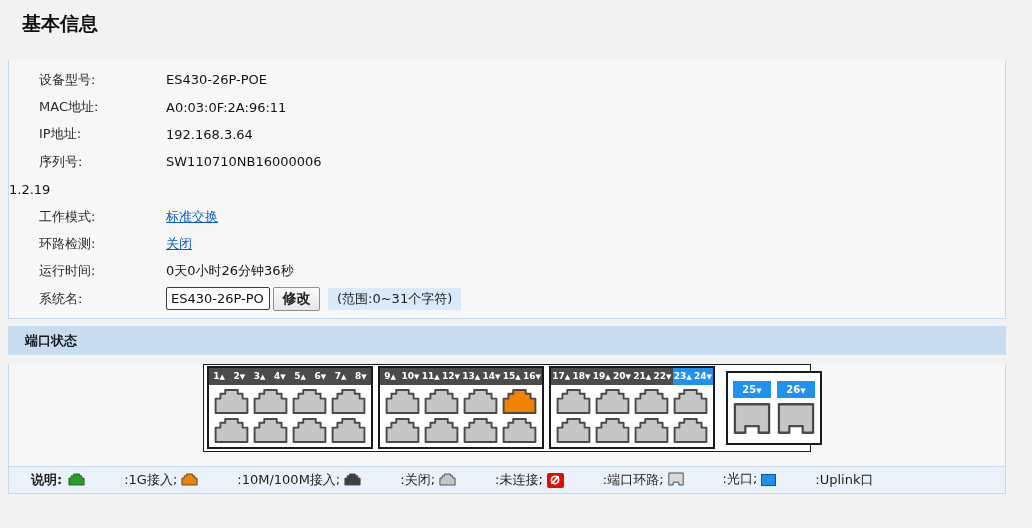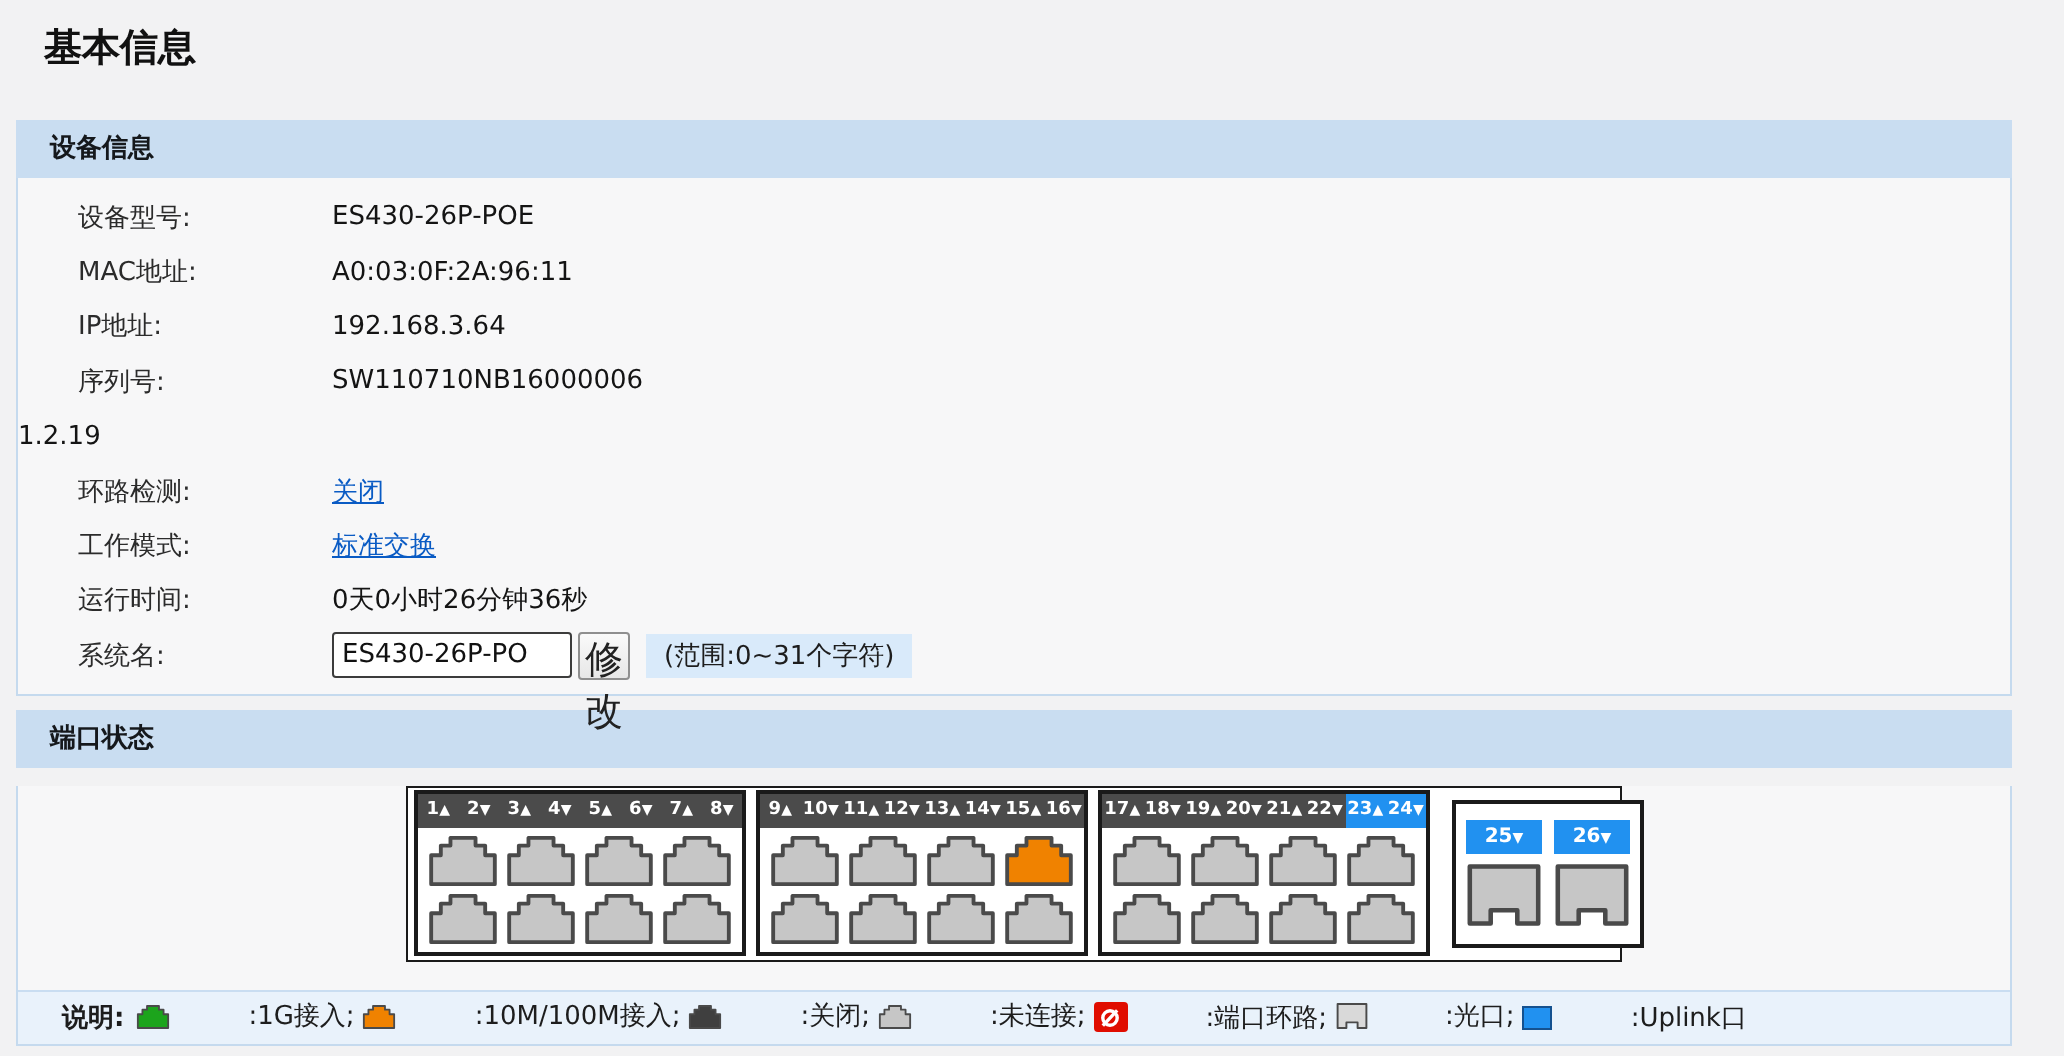--- a/index.html
+++ b/index.html
@@ -6,22 +6,22 @@
   html,body { width:1032px; height:528px; background:#f2f2f3; font-family:"DejaVu Sans","Liberation Sans",sans-serif; font-size:13px; color:#1d1d1d; overflow:hidden; }
   .page-title { font-weight:bold; font-size:19px; padding:11px 0 0 22px; height:60px; color:#111; }
   .panel { margin:0 26px 0 8px; }
   .section-bar { height:29px; line-height:29px; background:#c9ddf1; font-weight:bold; padding-left:17px; color:#15181c; }
   .section-body { background:#f7f7f8; border:1px solid #c5daee; border-top:none; }
   .device-body { padding:6px 0 5px 0; }
   .row { height:27.4px; display:flex; align-items:center; }
   .row-label { width:157px; padding-left:30px; color:#2b2b2b; flex:none; }
   .row-value { color:#141414; }
   a.link { color:#0a5bc4; text-decoration:underline; cursor:pointer; }
-  .sys-input { width:120px; height:23px; border:1.5px solid #3c3c3c; border-radius:2px; background:#fff; font-family:inherit; font-size:13px; padding:0 4px; color:#111; }
-  .modify-btn { width:26px; height:24px; margin-left:3px; border:1px solid #8f8f8f; border-radius:2px; background:linear-gradient(#fafafa,#e7e7e7); font-family:inherit; font-size:19px; color:#222; cursor:pointer; }
+  .sys-input { width:104px; height:23px; border:1.5px solid #3c3c3c; border-radius:2px; background:#fff; font-family:inherit; font-size:13px; padding:0 4px; color:#111; }
+  .modify-btn { width:47px; height:24px; margin-left:3px; border:1px solid #8f8f8f; border-radius:2px; background:linear-gradient(#fafafa,#e7e7e7); font-family:inherit; font-size:14px; color:#222; cursor:pointer;font-weight:bold; }
   .range-hint { display:inline-block; margin-left:8px; background:#d9eafa; padding:2px 9px; color:#1d1d1d; }
   .port-body { height:130px; position:relative; }
   .port-diagram { margin:9px auto 0 auto; width:608px; height:88px; border:1px solid #1a1a1a; background:#fff; display:flex; align-items:center; padding:0 3px; gap:5px; }
   .port-group { border:2px solid #1a1a1a; background:#fff; flex:none; }
   .pg-header { display:flex; height:17px; background:#4b4b4b; }
   .hcell { flex:1; color:#fff; font-size:9px; font-weight:bold; text-align:center; line-height:17px; white-space:nowrap; }
   .hcell .arr { font-size:7px; }
   .hcell.uplink { background:#2191f0; }
   .pg-body { display:grid; grid-template-columns:repeat(4,37px); gap:2px 2px; padding:3px 4px 3px 4px; }
   .port-cell { width:37px; height:27px; line-height:0; }
@@ -36,21 +36,20 @@
   .icon-uplink { width:15px; height:12px; background:#2191f0; border:1px solid #14518f; display:inline-block; }
   .icon-loop { width:17px; height:15px; background:#e00d00; border-radius:2px; display:inline-flex; align-items:center; justify-content:center; }
 </style>
 </head>
 <body>
 
 <div class="page-title">基本信息</div>
 
 <div class="panel">
 
-  <div class="section-bar">设备信息</div>
   <div class="section-body device-body">
     <div class="row">
       <span class="row-label">设备型号:</span>
       <span class="row-value">ES430-26P-POE</span>
     </div>
     <div class="row">
       <span class="row-label">MAC地址:</span>
       <span class="row-value">A0:03:0F:2A:96:11</span>
     </div>
     <div class="row">
@@ -58,26 +57,26 @@
       <span class="row-value">192.168.3.64</span>
     </div>
     <div class="row">
       <span class="row-label">序列号:</span>
       <span class="row-value">SW110710NB16000006</span>
     </div>
     <div class="row">
       <span class="row-value">1.2.19</span>
     </div>
     <div class="row">
+      <span class="row-label">工作模式:</span>
+      <a class="link" href="#">标准交换</a>
+    </div>
+    <div class="row">
       <span class="row-label">环路检测:</span>
       <a class="link" href="#">关闭</a>
-    </div>
-    <div class="row">
-      <span class="row-label">工作模式:</span>
-      <a class="link" href="#">标准交换</a>
     </div>
     <div class="row">
       <span class="row-label">运行时间:</span>
       <span class="row-value">0天0小时26分钟36秒</span>
     </div>
     <div class="row">
       <span class="row-label">系统名:</span>
       <input class="sys-input" type="text" value="ES430-26P-PO" style="">
       <button class="modify-btn">修改</button>
       <span class="range-hint">(范围:0~31个字符)</span>

